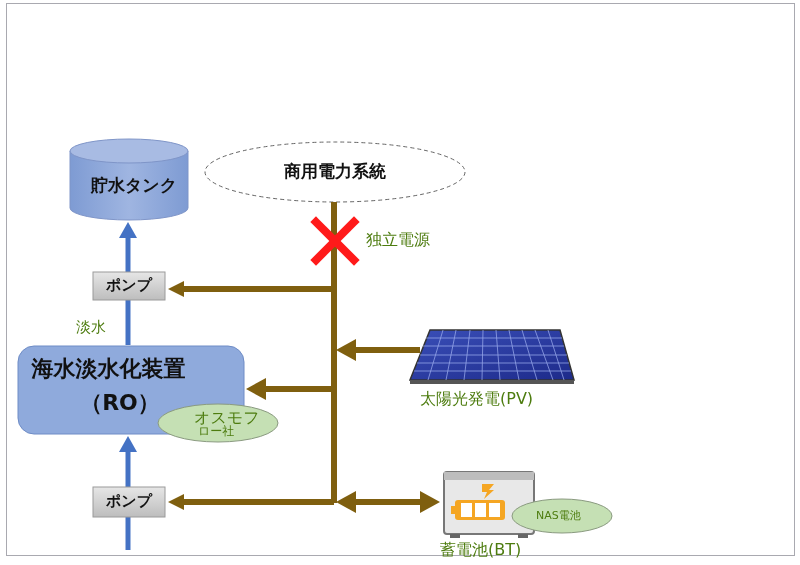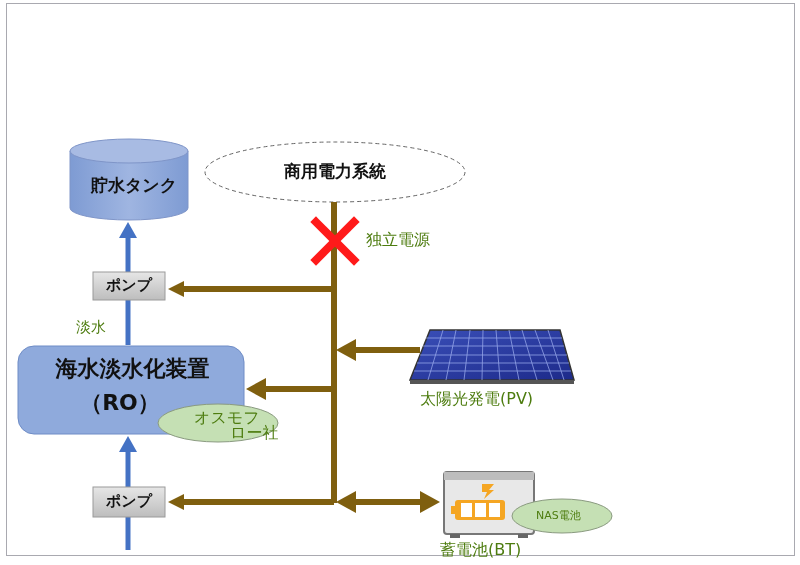--- a/index.html
+++ b/index.html
@@ -115,24 +115,24 @@
 </svg>
 
 <div class="box-title" style="left:265px;top:160px;width:140px;font-size:17px;">商用電力系統</div>
 <div class="lbl" style="left:366px;top:230px;font-size:16px;">独立電源</div>
 
 <div class="box-title" style="left:70px;top:174px;width:128px;font-size:17px;">貯水タンク</div>
 
 <div class="box-title" style="left:93px;top:276px;width:72px;font-size:15px;">ポンプ</div>
 <div class="lbl" style="left:76px;top:318px;font-size:15px;">淡水</div>
 
-<div class="box-title" style="left:18px;top:354px;width:181px;font-size:22px;padding-left:24px;">海水淡水化装置</div>
+<div class="box-title" style="left:18px;top:354px;width:181px;font-size:22px;">海水淡水化装置</div>
 <div class="box-title" style="left:60px;top:388px;width:120px;font-size:22px;">（RO）</div>
 <div class="lbl" style="left:194px;top:408px;font-size:16px;">オスモフ</div>
-<div class="lbl" style="left:198px;top:423px;font-size:16px;margin-left:32px;">ロー社</div>
+<div class="lbl" style="left:198px;top:423px;font-size:12px;">ロー社</div>
 
 <div class="box-title" style="left:93px;top:492px;width:72px;font-size:15px;">ポンプ</div>
 <div class="lbl" style="left:77px;top:565px;font-size:15px;">海水</div>
 
 <div class="lbl" style="left:420px;top:389px;font-size:16px;">太陽光発電(PV)</div>
 
 <div class="lbl" style="left:536px;top:508px;font-size:11px;">NAS電池</div>
 <div class="lbl" style="left:440px;top:540px;font-size:16px;">蓄電池(BT)</div>
 
 </body></html>

